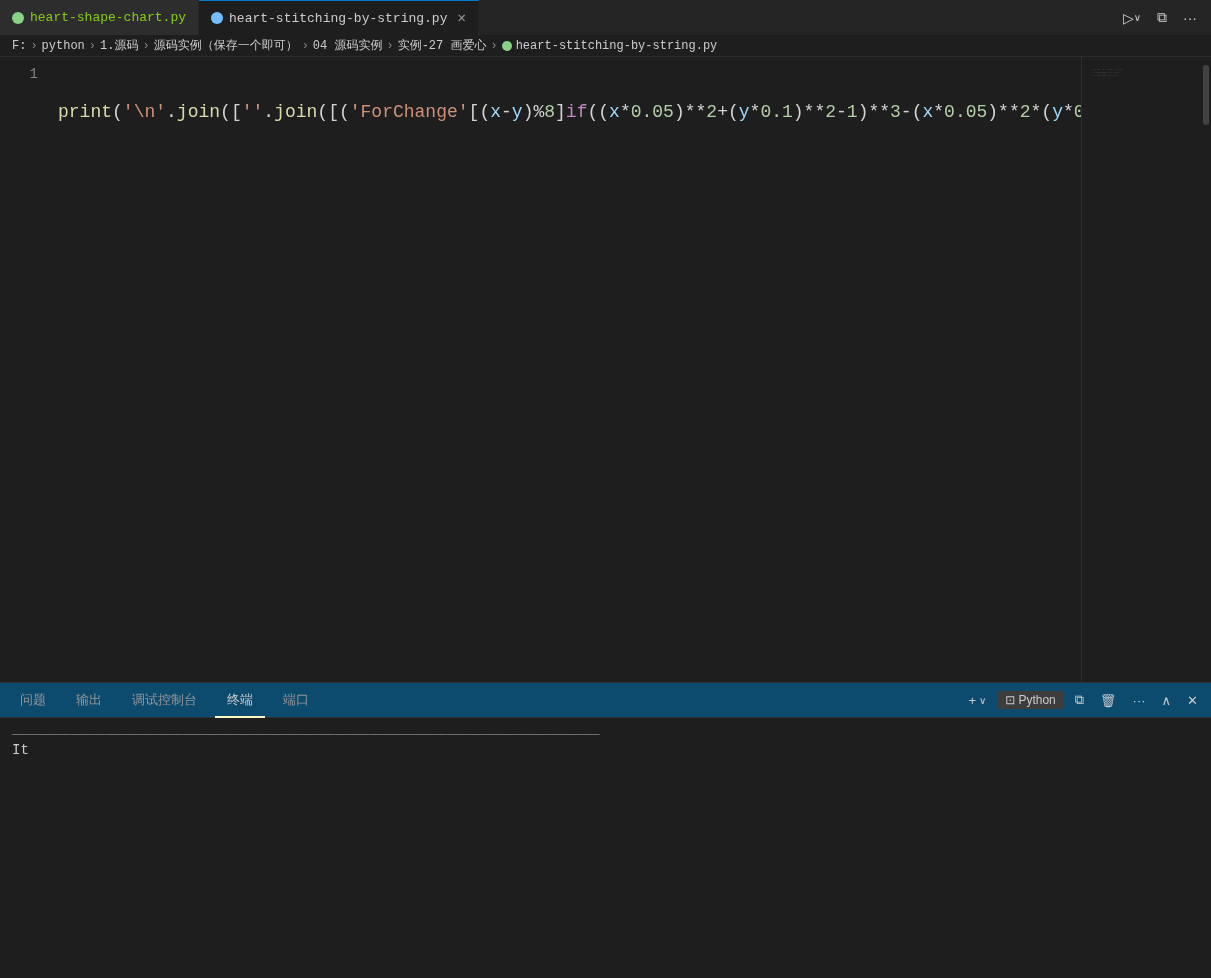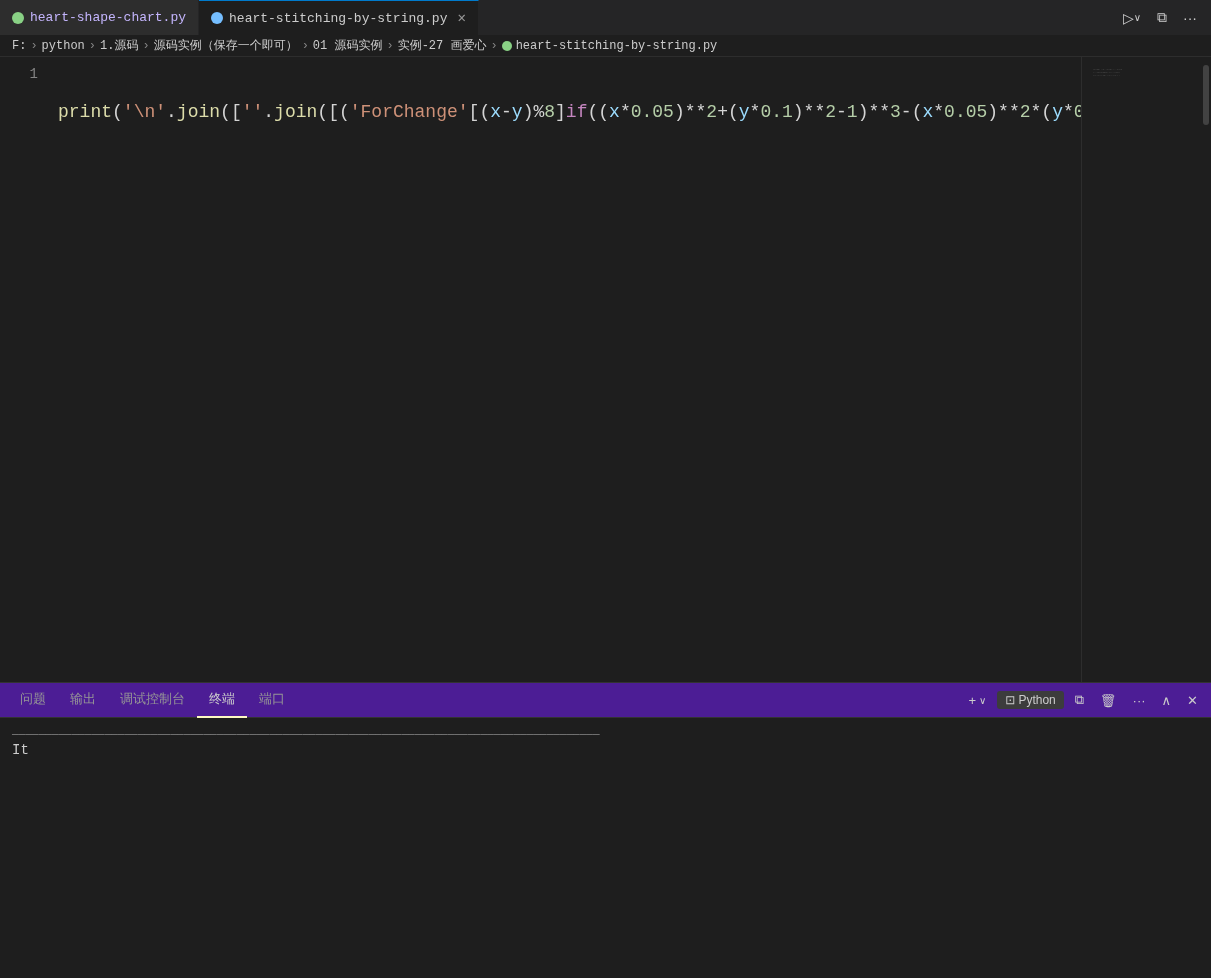--- a/index.html
+++ b/index.html
@@ -29,21 +29,21 @@
     }
 
     .tab {
       display: flex;
       align-items: center;
       padding: 0 12px;
       height: 35px;
       font-size: 13px;
       cursor: pointer;
       gap: 6px;
-      color: #c4b5fd;
+      color: #84cc16;
       background-color: #2d2d2d;
       border-right: 1px solid #252526;
     }
 
     .tab.active {
       color: #cccccc;
       background-color: #1e1e1e;
       border-top: 1px solid #007acc;
     }
 
@@ -213,26 +213,26 @@
     .bottom-panel {
       display: flex;
       flex-direction: column;
       height: 295px;
       background-color: #1e1e1e;
       flex-shrink: 0;
     }
 
     .panel-tab-bar {
       display: flex;
-      align-items: center;
       height: 35px;
-      background-color: #4c1d95;
+      background-color: #0c4a6e;
       border-bottom: 1px solid #333;
       padding: 0 8px;
       flex-shrink: 0;
+      gap: 6px;
     }
 
     .panel-tab {
       padding: 0 12px;
       height: 35px;
       display: flex;
       align-items: center;
       font-size: 13px;
       color: #969696;
       cursor: pointer;
@@ -315,21 +315,21 @@
 
 <div class="breadcrumb">
   <span class="breadcrumb-item">F:</span>
   <span class="breadcrumb-sep">›</span>
   <span class="breadcrumb-item">python</span>
   <span class="breadcrumb-sep">›</span>
   <span class="breadcrumb-item">1.源码</span>
   <span class="breadcrumb-sep">›</span>
   <span class="breadcrumb-item">源码实例（保存一个即可）</span>
   <span class="breadcrumb-sep">›</span>
-  <span class="breadcrumb-item">01 源码实例</span>
+  <span class="breadcrumb-item">04 源码实例</span>
   <span class="breadcrumb-sep">›</span>
   <span class="breadcrumb-item">实例-27 画爱心</span>
   <span class="breadcrumb-sep">›</span>
   <span class="breadcrumb-item file">
     <span class="file-dot"></span>
     heart-stitching-by-string.py
   </span>
 </div>
 
 <div class="editor-area">

